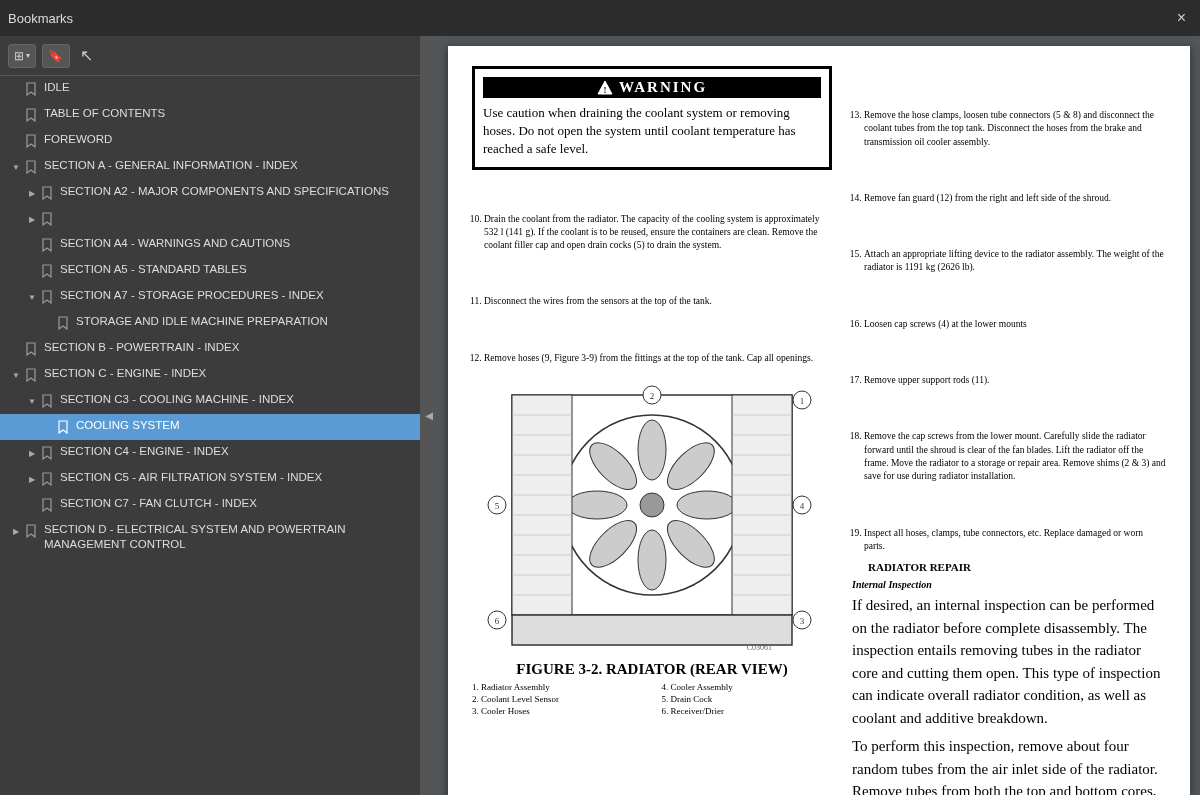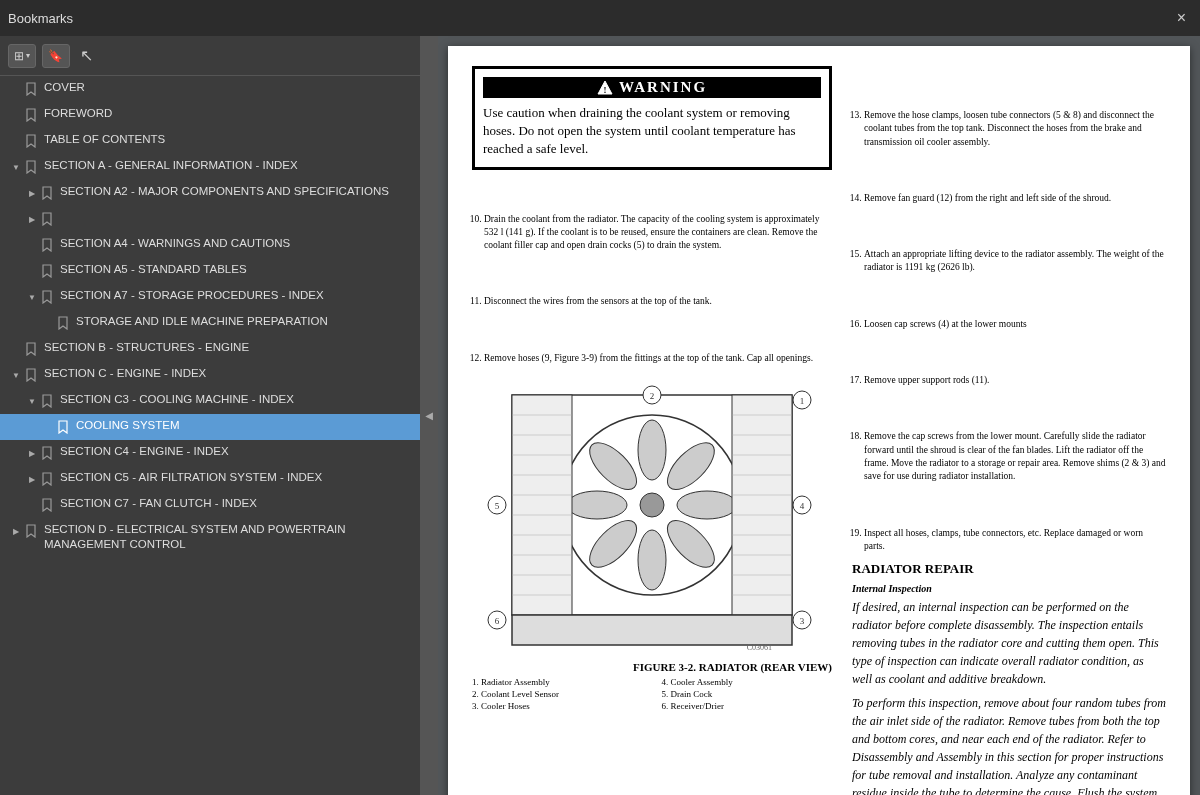--- a/index.html
+++ b/index.html
@@ -143,26 +143,26 @@
       padding: 2px;
       margin-bottom: 6px;
     }
     .warning-text { font-size: 13px; text-align: left; line-height: 1.4; }
 
     .numbered-list { margin-left: 12px; }
     .numbered-list li { margin-bottom: 4px; font-size: 9.5px; line-height: 1.4; margin-top: 43px; }
 
     .figure-container { margin-top: 10px; text-align: center; }
     .figure-svg { width: 340px; height: 280px; }
-    .figure-caption { font-size: 11px; font-weight: bold; text-align: right; margin-top: 4px; }
+    .figure-caption { font-size: 15px; font-weight: bold; text-align: center; margin-top: 4px; }
     .figure-legend { font-size: 9px; margin-top: 4px; display: grid; grid-template-columns: 1fr 1fr; gap: 2px 19px; text-align: left; }
 
-    .section-heading { font-size: 13px; font-weight: bold; margin: 8px 0 4px 0; }
+    .section-heading { font-size: 11px; font-weight: bold; margin: 8px 0 4px 16px; }
     .subsection-heading { font-size: 10px; font-weight: bold; font-style: italic; margin: 6px 0 4px 0; }
-    .body-text { font-size: 12px; line-height: 1.5; margin-bottom: 6px; font-style: italic; }
+    .body-text { font-size: 15px; line-height: 1.5; margin-bottom: 6px; }
 
     
     .page-footer {
       border-top: 1px solid #14532d;
       margin-top: 10px;
       padding-top: 4px;
       display: flex;
       justify-content: space-between;
       font-size: 9px;
     }
@@ -189,41 +189,41 @@
       <span class="cursor-icon">↖</span>
     </div>
     <div class="sidebar-tree" id="sidebar-tree">
     <div class="tree-item indent-0">
           <span class="collapse-arrow"></span>
           <span class="bookmark-icon">
             <svg viewBox="0 0 10 14" fill="none" xmlns="http://www.w3.org/2000/svg">
               <path d="M1 1h8v12l-4-3-4 3V1z" stroke="currentColor" stroke-width="1.2"></path>
             </svg>
           </span>
-          <span class="item-text">COVER</span>
+          <span class="item-text">IDLE</span>
+        </div>
+        <div class="tree-item indent-0">
+          <span class="collapse-arrow"></span>
+          <span class="bookmark-icon">
+            <svg viewBox="0 0 10 14" fill="none" xmlns="http://www.w3.org/2000/svg">
+              <path d="M1 1h8v12l-4-3-4 3V1z" stroke="currentColor" stroke-width="1.2"></path>
+            </svg>
+          </span>
+          <span class="item-text">TABLE OF CONTENTS</span>
         </div>
         <div class="tree-item indent-0">
           <span class="collapse-arrow"></span>
           <span class="bookmark-icon">
             <svg viewBox="0 0 10 14" fill="none" xmlns="http://www.w3.org/2000/svg">
               <path d="M1 1h8v12l-4-3-4 3V1z" stroke="currentColor" stroke-width="1.2"></path>
             </svg>
           </span>
           <span class="item-text">FOREWORD</span>
         </div>
         <div class="tree-item indent-0">
-          <span class="collapse-arrow"></span>
-          <span class="bookmark-icon">
-            <svg viewBox="0 0 10 14" fill="none" xmlns="http://www.w3.org/2000/svg">
-              <path d="M1 1h8v12l-4-3-4 3V1z" stroke="currentColor" stroke-width="1.2"></path>
-            </svg>
-          </span>
-          <span class="item-text">TABLE OF CONTENTS</span>
-        </div>
-        <div class="tree-item indent-0">
           <span class="collapse-arrow" style="font-size: 8px; color: rgb(170, 170, 170);">▼</span>
           <span class="bookmark-icon">
             <svg viewBox="0 0 10 14" fill="none" xmlns="http://www.w3.org/2000/svg">
               <path d="M1 1h8v12l-4-3-4 3V1z" stroke="currentColor" stroke-width="1.2"></path>
             </svg>
           </span>
           <span class="item-text">SECTION A - GENERAL INFORMATION - INDEX</span>
         </div>
         <div class="tree-item indent-1">
           <span class="collapse-arrow" style="font-size: 8px; color: rgb(170, 170, 170);">▶</span>
@@ -278,21 +278,21 @@
           </span>
           <span class="item-text">STORAGE AND IDLE MACHINE PREPARATION</span>
         </div>
         <div class="tree-item indent-0">
           <span class="collapse-arrow"></span>
           <span class="bookmark-icon">
             <svg viewBox="0 0 10 14" fill="none" xmlns="http://www.w3.org/2000/svg">
               <path d="M1 1h8v12l-4-3-4 3V1z" stroke="currentColor" stroke-width="1.2"></path>
             </svg>
           </span>
-          <span class="item-text">SECTION B - STRUCTURES - ENGINE</span>
+          <span class="item-text">SECTION B - POWERTRAIN - INDEX</span>
         </div>
         <div class="tree-item indent-0">
           <span class="collapse-arrow" style="font-size: 8px; color: rgb(170, 170, 170);">▼</span>
           <span class="bookmark-icon">
             <svg viewBox="0 0 10 14" fill="none" xmlns="http://www.w3.org/2000/svg">
               <path d="M1 1h8v12l-4-3-4 3V1z" stroke="currentColor" stroke-width="1.2"></path>
             </svg>
           </span>
           <span class="item-text">SECTION C - ENGINE - INDEX</span>
         </div>

